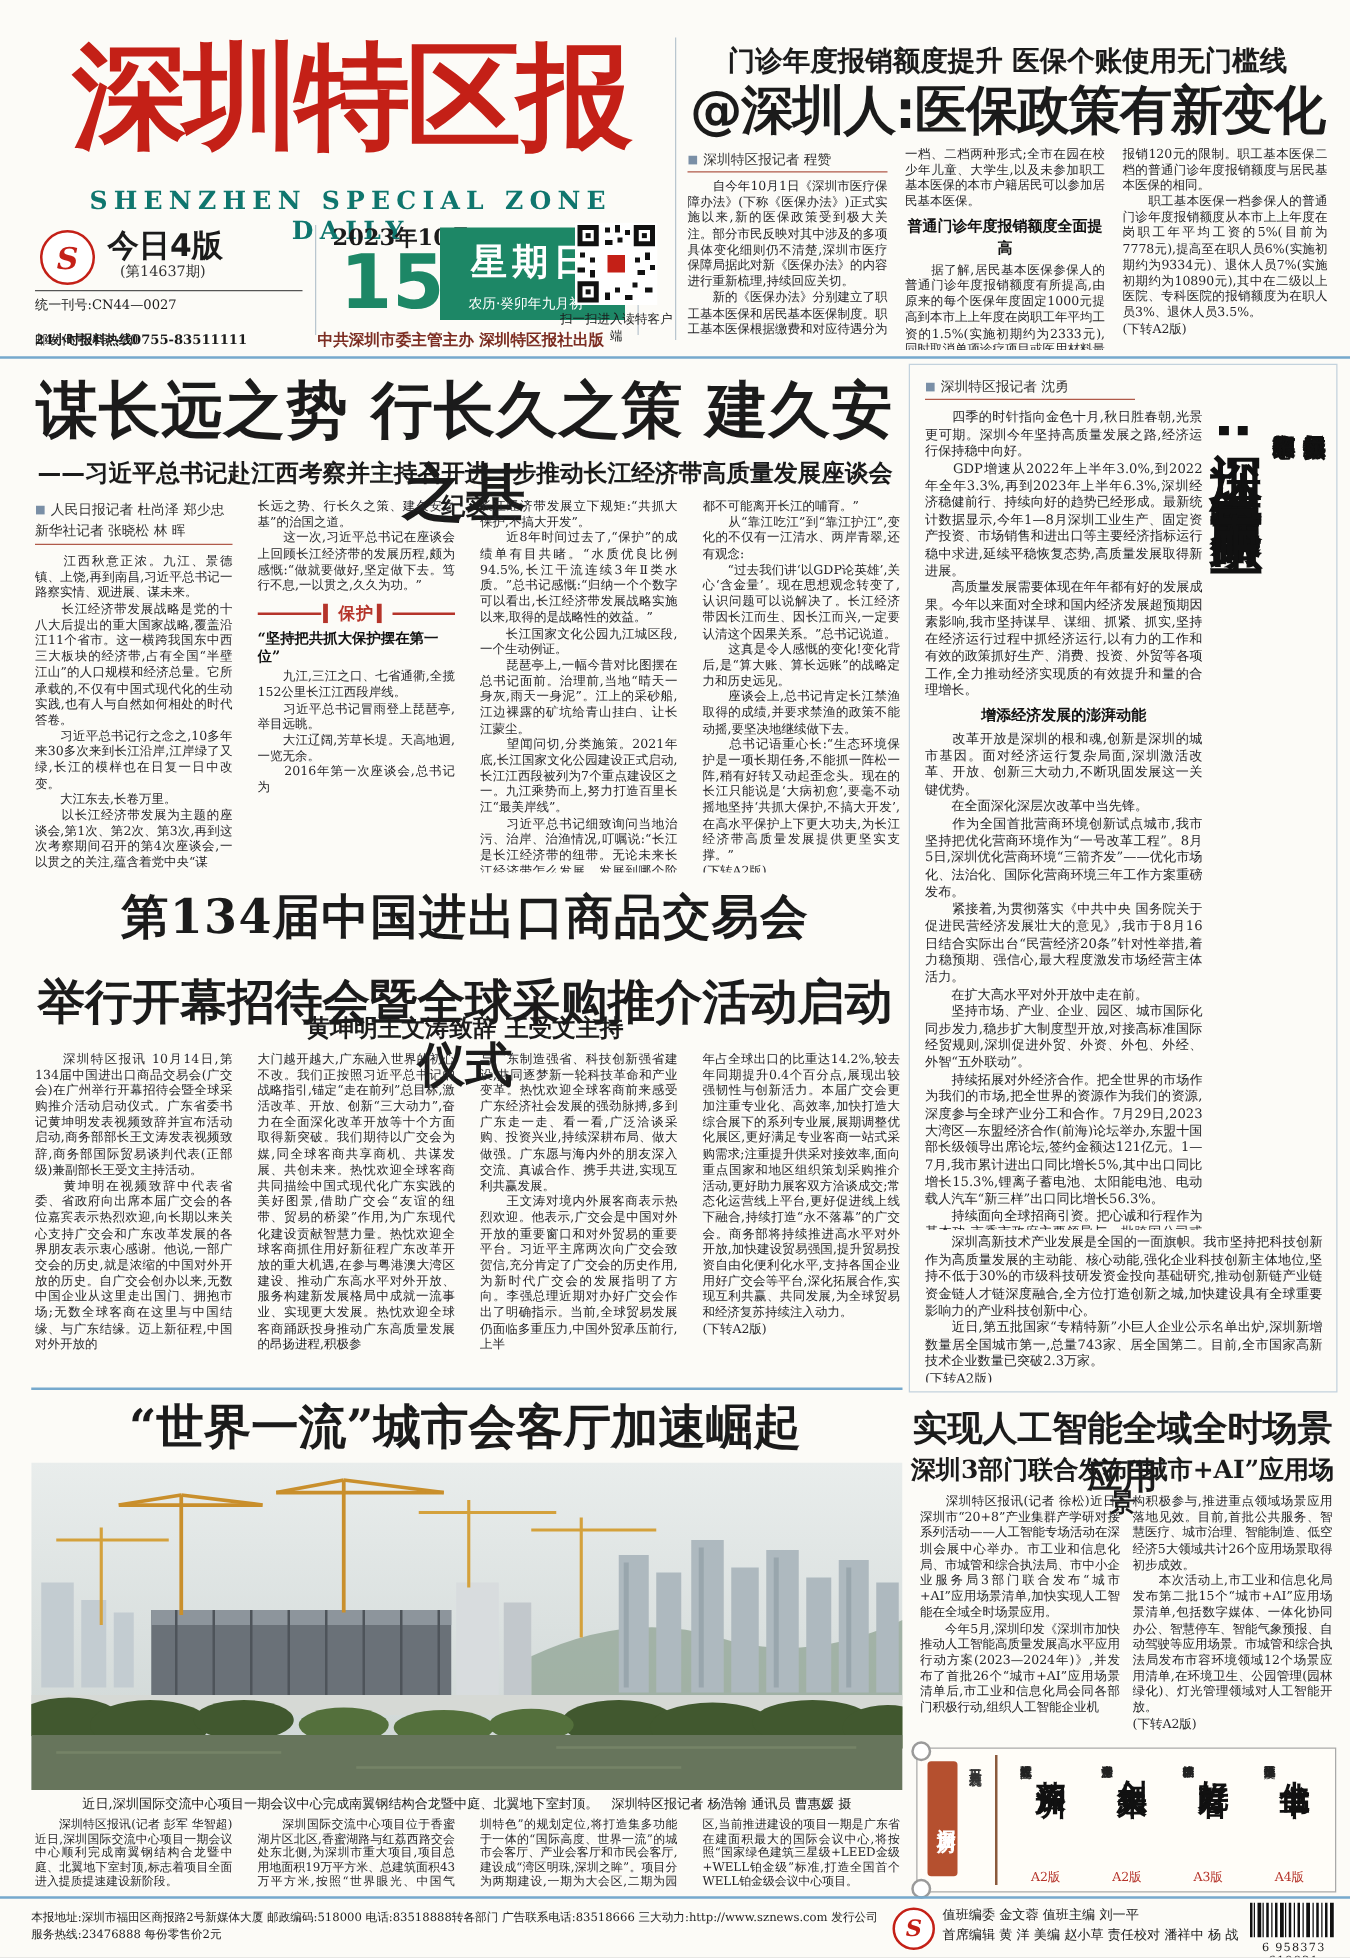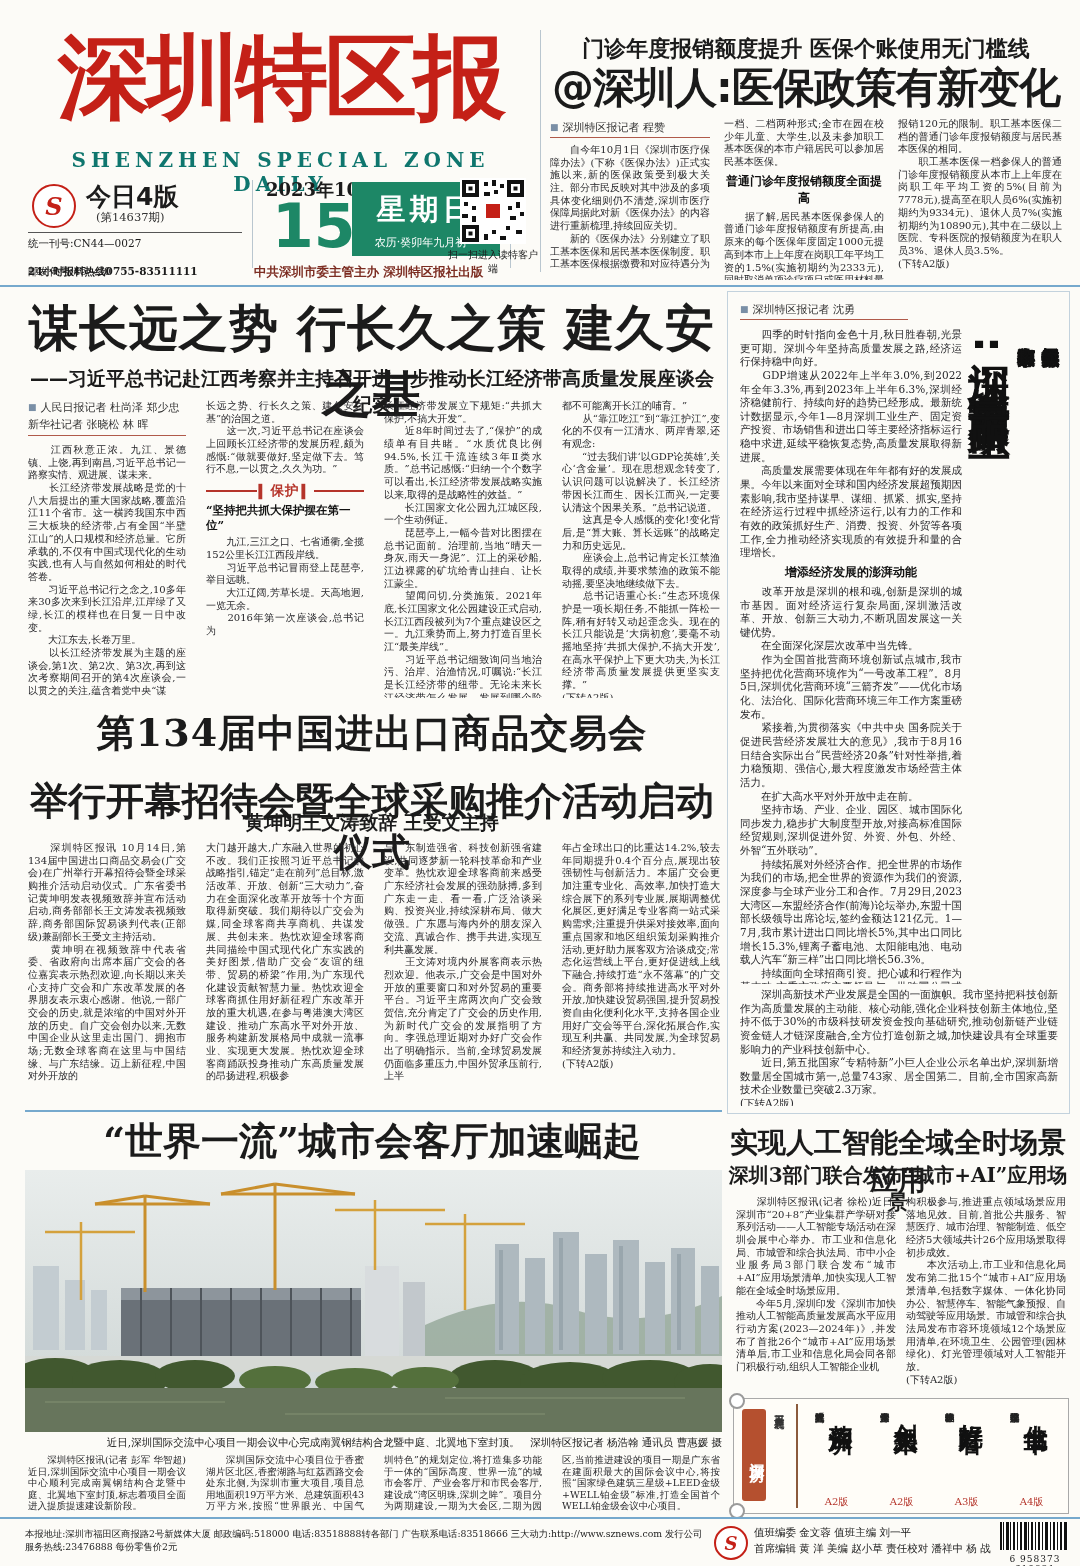--- a/index.html
+++ b/index.html
@@ -274,21 +274,21 @@
           <ellipse cx="400" cy="210" rx="34" ry="13"></ellipse>
         </g>
       <rect x="0" y="218" width="697" height="44" fill="#67755c"></rect>
       <g stroke="#7c8a6d" stroke-width="2" opacity="0.7">
           <line x1="20" y1="232" x2="200" y2="232"></line>
           <line x1="260" y1="244" x2="520" y2="244"></line>
           <line x1="420" y1="228" x2="660" y2="228"></line>
         </g>
     </svg>
   </div>
-  <div class="abs" style="left:25px;top:1436px;width:697px;font-size:10.5px;text-align:right;">
+  <div class="abs" style="left:25px;top:1436px;width:697px;font-size:10.5px;text-align:center;">
     <span>近日,深圳国际交流中心项目一期会议中心完成南翼钢结构合龙暨中庭、北翼地下室封顶。</span>　<span>深圳特区报记者 杨浩翰 通讯员 曹惠媛 摄</span>
   </div>
   <div class="col" style="left:28px;top:1454px;width:158px;height:58px;font-size:9.5px;line-height:1.22;">　　深圳特区报讯(记者 彭军 华智超)近日,深圳国际交流中心项目一期会议中心顺利完成南翼钢结构合龙暨中庭、北翼地下室封顶,标志着项目全面进入提质提速建设新阶段。</div>
   <div class="col" style="left:206px;top:1454px;width:158px;height:58px;font-size:9.5px;line-height:1.22;">　　深圳国际交流中心项目位于香蜜湖片区北区,香蜜湖路与红荔西路交会处东北侧,为深圳市重大项目,项目总用地面积19万平方米、总建筑面积43万平方米,按照“世界眼光、中国气派、岭南风格、深</div>
   <div class="col" style="left:384px;top:1454px;width:158px;height:58px;font-size:9.5px;line-height:1.22;">圳特色”的规划定位,将打造集多功能于一体的“国际高度、世界一流”的城市会客厅、产业会客厅和市民会客厅,建设成“湾区明珠,深圳之眸”。项目分为两期建设,一期为大会区,二期为园林会议</div>
   <div class="col" style="left:562px;top:1454px;width:158px;height:58px;font-size:9.5px;line-height:1.22;">区,当前推进建设的项目一期是广东省在建面积最大的国际会议中心,将按照“国家绿色建筑三星级+LEED金级+WELL铂金级”标准,打造全国首个WELL铂金级会议中心项目。</div>
 
   <div class="abs ctr" style="left:728px;top:1124px;width:340px;font-size:28px;font-weight:900;">实现人工智能全域全时场景应用</div>
   <div class="abs ctr" style="left:728px;top:1162px;width:340px;font-size:20px;font-weight:800;">深圳3部门联合发布“城市+AI”应用场景</div>
   <div class="col" style="left:736px;top:1196px;width:160px;height:196px;">　　深圳特区报讯(记者 徐松)近日,深圳市“20+8”产业集群产学研对接系列活动——人工智能专场活动在深圳会展中心举办。市工业和信息化局、市城管和综合执法局、市中小企业服务局3部门联合发布“城市+AI”应用场景清单,加快实现人工智能在全域全时场景应用。

